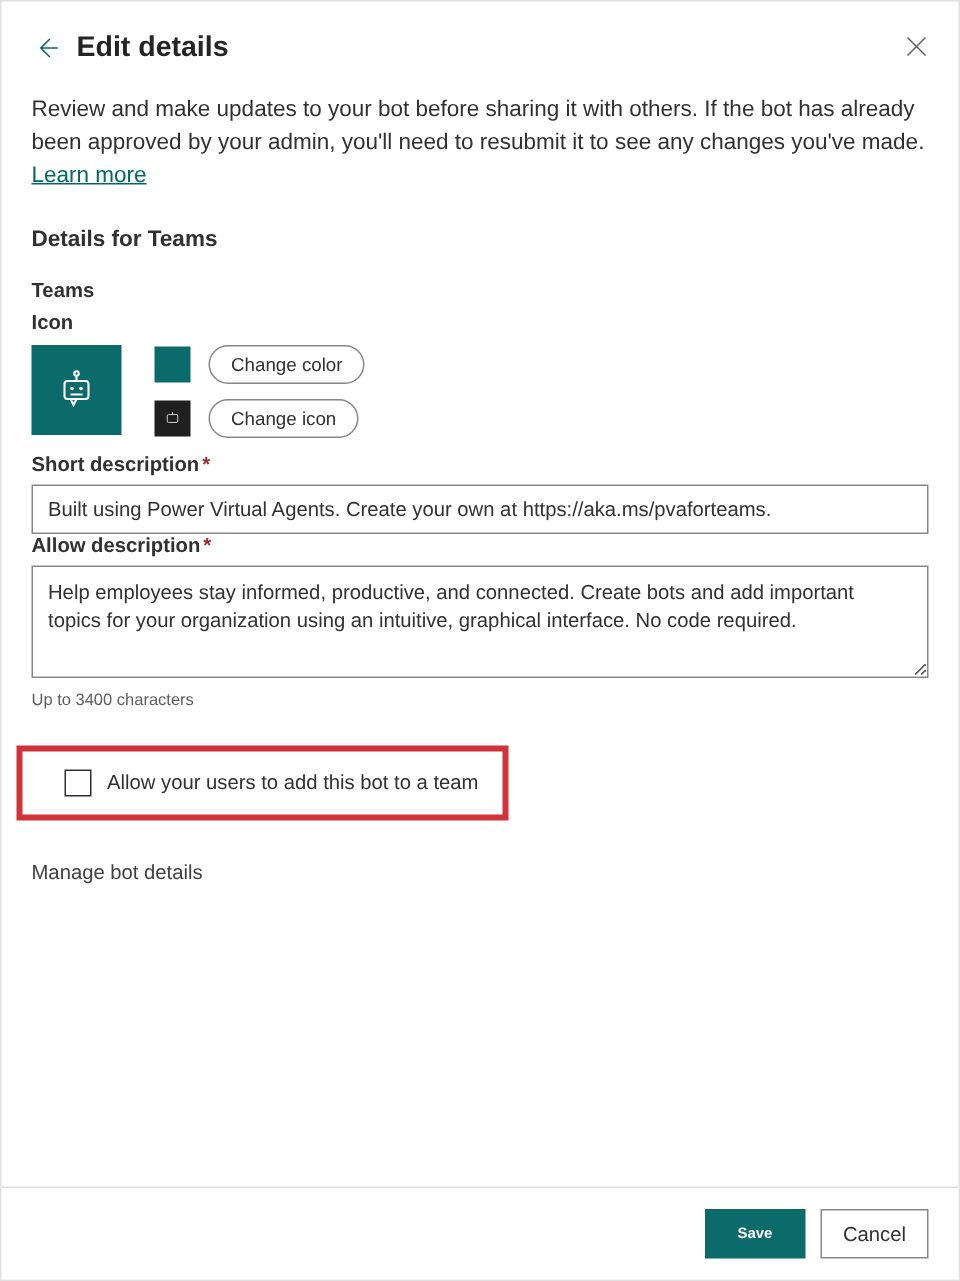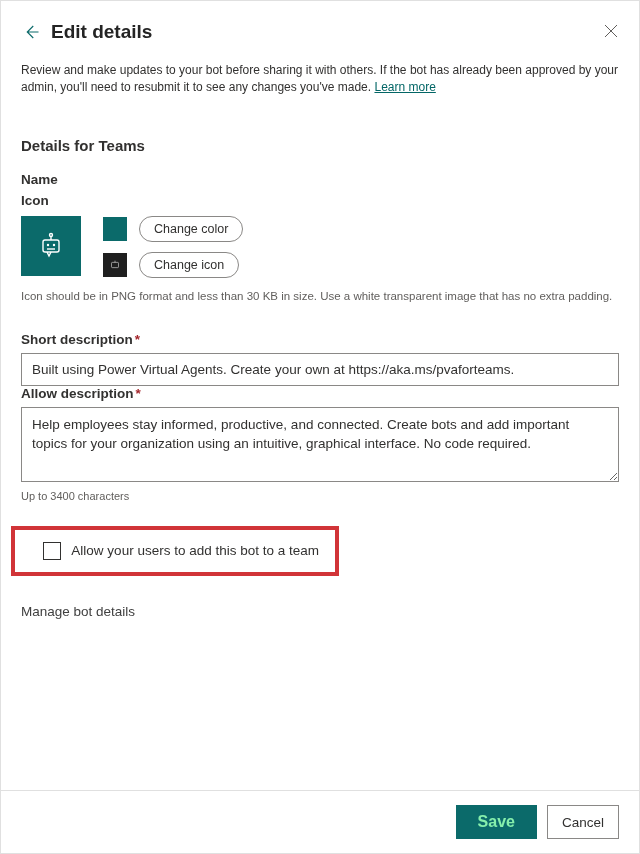--- a/index.html
+++ b/index.html
@@ -39,24 +39,24 @@
     .close-x {
       position: absolute;
       right: 0;
       top: 2px;
       width: 16px;
       height: 16px;
       cursor: pointer;
     }
     .close-x svg { stroke: #605e5c; stroke-width: 1; }
     .intro {
-      font-size: 12px;
+      font-size: 15px;
       color: #323130;
       line-height: 1.45;
-      margin-bottom: 40px;
+      margin-bottom: 24px;
     }
     .learn-more {
       color: #036666;
       text-decoration: underline;
       cursor: pointer;
     }
     .section-heading {
       font-size: 15px;
       font-weight: 600;
       margin-bottom: 18px;
@@ -195,24 +195,24 @@
       right: 0;
       border-top: 1px solid #e0e0e0;
       padding: 14px 20px;
       display: flex;
       justify-content: flex-end;
       gap: 10px;
       background: #fff;
     }
     .btn-primary {
       background: #0b6a6a;
-      color: #86efac;
+      color: #ffffff;
       border: none;
       padding: 8px 22px;
-      font-size: 16px;
+      font-size: 10px;
       font-weight: 600;
       cursor: pointer;
     }
     .btn-secondary {
       background: #fff;
       color: #323130;
       border: 1px solid #8a8886;
       padding: 8px 14px;
       font-size: 13.5px;
       cursor: pointer;
@@ -236,21 +236,21 @@
         </svg>
     </span>
   </div>
 
   <p class="intro">
     <span>Review and make updates to your bot before sharing it with others. If the bot has already been approved by your admin, you'll need to resubmit it to see any changes you've made. </span><a class="learn-more">Learn more</a>
   </p>
 
   <div class="section-heading">Details for Teams</div>
 
-  <label class="field-label">Name</label>
+  <label class="field-label">Teams</label>
 
   <div class="icon-section">
     <label class="field-label">Icon</label>
     <div class="icon-row">
       <div class="big-icon">
         <svg width="32" height="32" viewBox="0 0 32 32">
           <rect x="8" y="10" width="16" height="12" rx="2"></rect>
           <line x1="16" y1="10" x2="16" y2="6"></line>
           <circle cx="16" cy="5" r="1.5"></circle>
           <circle cx="13" cy="15" r="1.2" fill="#fff" stroke="none"></circle>
@@ -268,21 +268,20 @@
           <div class="small-icon-swatch">
             <svg width="14" height="14" viewBox="0 0 32 32">
               <rect x="8" y="10" width="16" height="12" rx="2"></rect>
               <line x1="16" y1="10" x2="16" y2="6"></line>
             </svg>
           </div>
           <button class="pill-btn">Change icon</button>
         </div>
       </div>
     </div>
-    <div class="hint">Icon should be in PNG format and less than 30 KB in size. Use a white transparent image that has no extra padding.</div>
   </div>
 
   <label class="field-label">
     <span>Short description</span><span class="req">*</span>
   </label>
   <input type="text" class="text-input" value="Built using Power Virtual Agents. Create your own at https://aka.ms/pvaforteams." style="">
 
   <label class="field-label">
     <span>Allow description</span><span class="req">*</span>
   </label>

